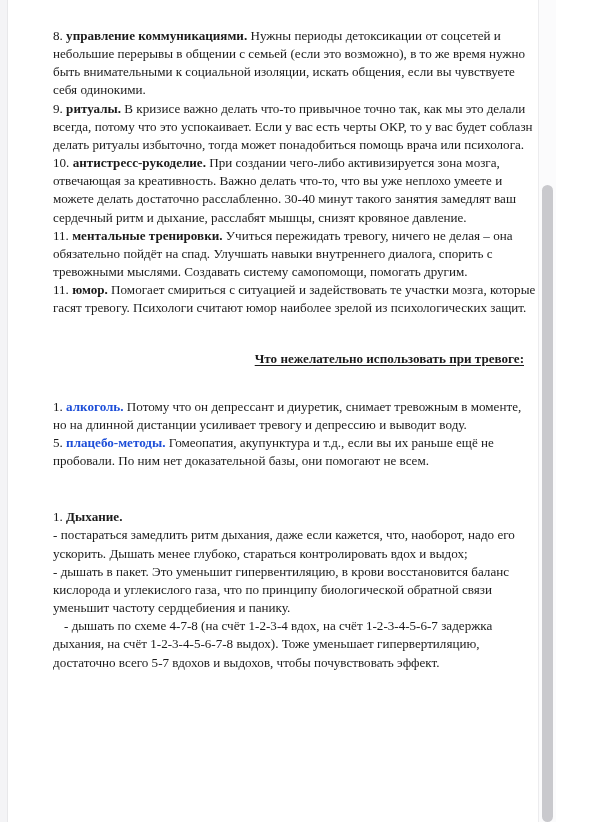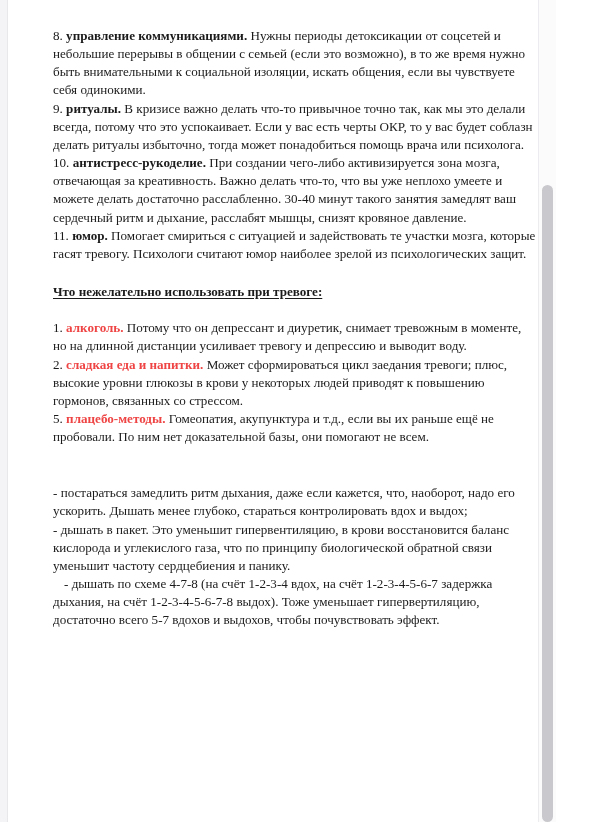--- a/index.html
+++ b/index.html
@@ -49,27 +49,27 @@
   
   .p {
     margin: 0;
     text-align: left;
     text-indent: 0;
   }
 
   b, .b { font-weight: bold; }
 
   .red {
-    color: #ef4444;
+    color: #1d4ed8;
     font-weight: bold;
   }
 
   .heading {
-    margin: 0;
-    text-align: left;
+    margin: 12px;
+    text-align: right;
     font-weight: bold;
     font-size: 13.1px;
     line-height: 18.15px;
   }
   .heading span.u {
     text-decoration: underline;
     text-underline-offset: 2px;
   }
   .gap-md { height: 18px; }
   .gap-lg { height: 20px; }
@@ -112,42 +112,43 @@
 
   <div id="page">
     <div id="page-body">
 
       <p class="p"><span>8. </span><b>управление коммуникациями.</b><span> Нужны периоды детоксикации от соцсетей и небольшие перерывы в общении с семьей (если это возможно), в то же время нужно быть внимательными к социальной изоляции, искать общения, если вы чувствуете себя одинокими.</span></p>
 
       <p class="p"><span>9. </span><b>ритуалы.</b><span> В кризисе важно делать что-то привычное точно так, как мы это делали всегда, потому что это успокаивает. Если у вас есть черты ОКР, то у вас будет соблазн делать ритуалы избыточно, тогда может понадобиться помощь врача или психолога.</span></p>
 
       <p class="p"><span>10. </span><b>антистресс-рукоделие.</b><span> При создании чего-либо активизируется зона мозга, отвечающая за креативность. Важно делать что-то, что вы уже неплохо умеете и можете делать достаточно расслабленно. 30-40 минут такого занятия замедлят ваш сердечный ритм и дыхание, расслабят мышцы, снизят кровяное давление.</span></p>
 
+      <p class="p"><span>11. </span><b>ментальные тренировки.</b><span> Учиться пережидать тревогу, ничего не делая – она обязательно пойдёт на спад. Улучшать навыки внутреннего диалога, спорить с тревожными мыслями. Создавать систему самопомощи, помогать другим.</span></p>
 
       <p class="p"><span>11. </span><b>юмор.</b><span> Помогает смириться с ситуацией и задействовать те участки мозга, которые гасят тревогу. Психологи считают юмор наиболее зрелой из психологических защит.</span></p>
 
       <div class="gap-lg"></div>
 
       <p class="heading"><span class="u">Что нежелательно использовать при тревоге:</span></p>
 
       <div class="gap-md"></div>
 
       <p class="p"><span>1. </span><span class="red">алкоголь.</span><span> Потому что он депрессант и диуретик, снимает тревожным в моменте, но на длинной дистанции усиливает тревогу и депрессию и выводит воду.</span></p>
 
-      <p class="p"><span>2. </span><span class="red">сладкая еда и напитки.</span><span> Может сформироваться цикл заедания тревоги; плюс, высокие уровни глюкозы в крови у некоторых людей приводят к повышению гормонов, связанных со стрессом.</span></p>
 
 
 
       <p class="p"><span>5. </span><span class="red">плацебо-методы.</span><span> Гомеопатия, акупунктура и т.д., если вы их раньше ещё не пробовали. По ним нет доказательной базы, они помогают не всем.</span></p>
 
       <div class="gap-lg"></div>
 
 
       <div class="gap-md"></div>
 
+      <p class="p"><span>1. </span><b>Дыхание.</b></p>
       <p class="p"><span>- постараться замедлить ритм дыхания, даже если кажется, что, наоборот, надо его ускорить. Дышать менее глубоко, стараться контролировать вдох и выдох;</span></p>
       <p class="p"><span>-  дышать в пакет. Это уменьшит гипервентиляцию, в крови восстановится баланс кислорода и углекислого газа, что по принципу биологической обратной связи уменьшит частоту сердцебиения и панику.</span></p>
       <p class="p"><span class="indent"></span><span>- дышать по схеме 4-7-8 (на счёт 1-2-3-4 вдох, на счёт 1-2-3-4-5-6-7 задержка дыхания, на счёт 1-2-3-4-5-6-7-8 выдох). Тоже уменьшает гипервертиляцию, достаточно всего 5-7 вдохов и выдохов, чтобы почувствовать эффект.</span></p>
 
     </div>
   </div>
 
   <div id="scrollbar-track">
     <div id="scrollbar-thumb"></div>
   </div>

